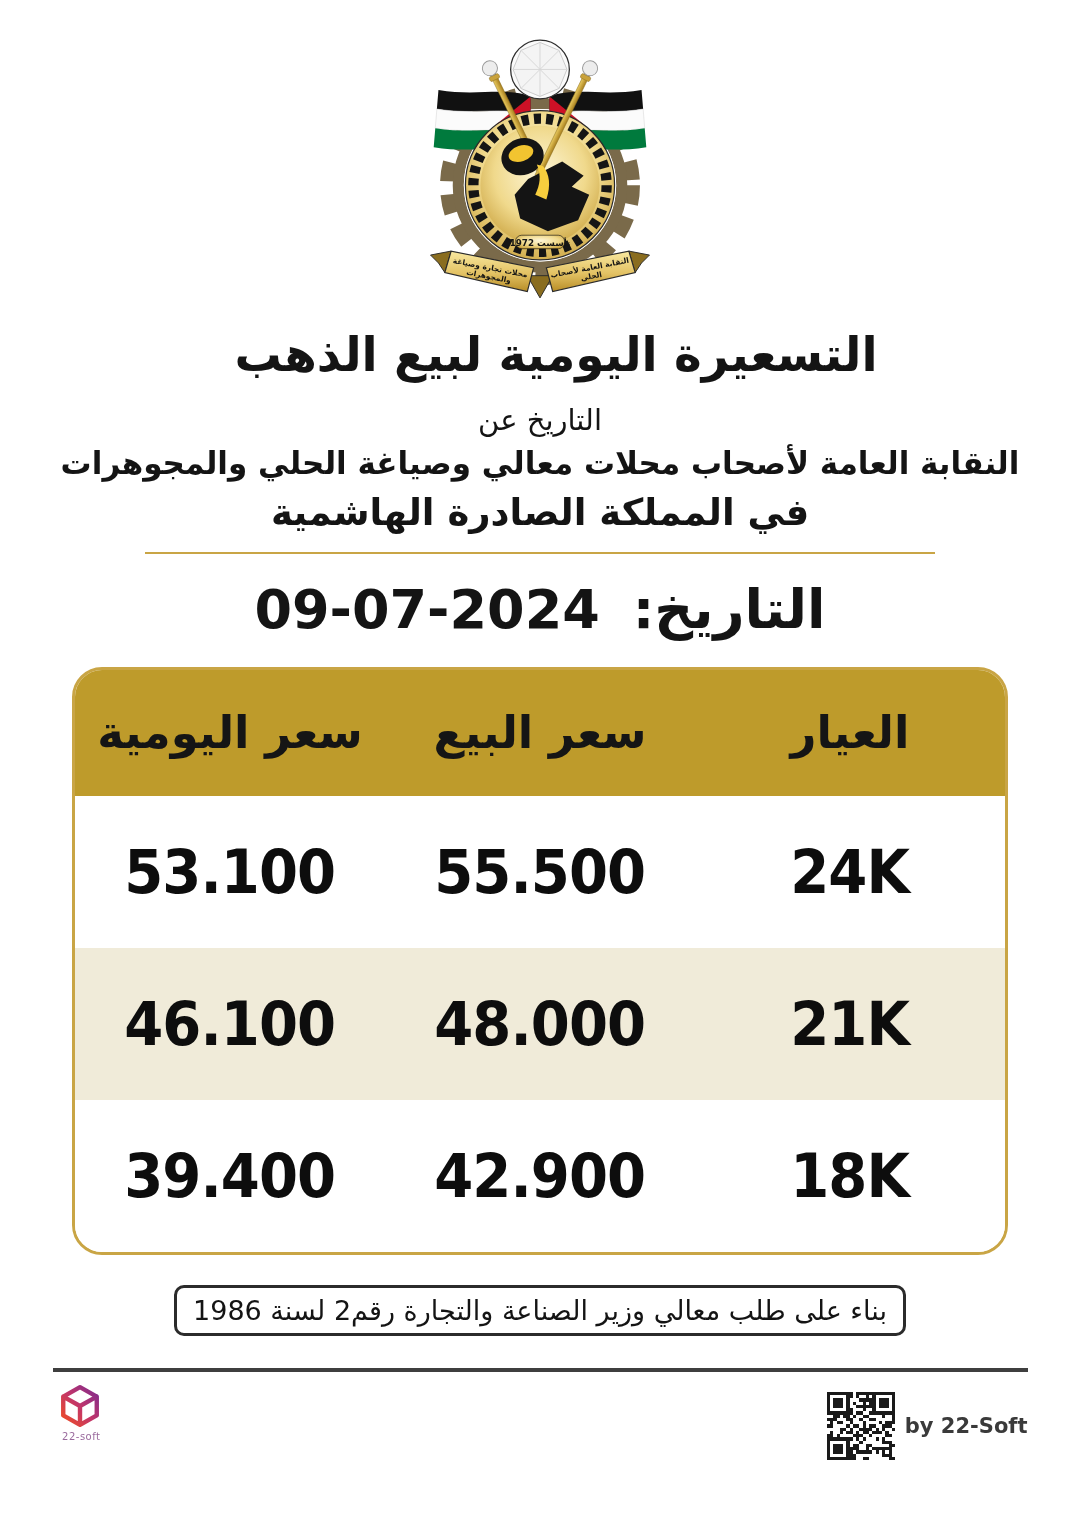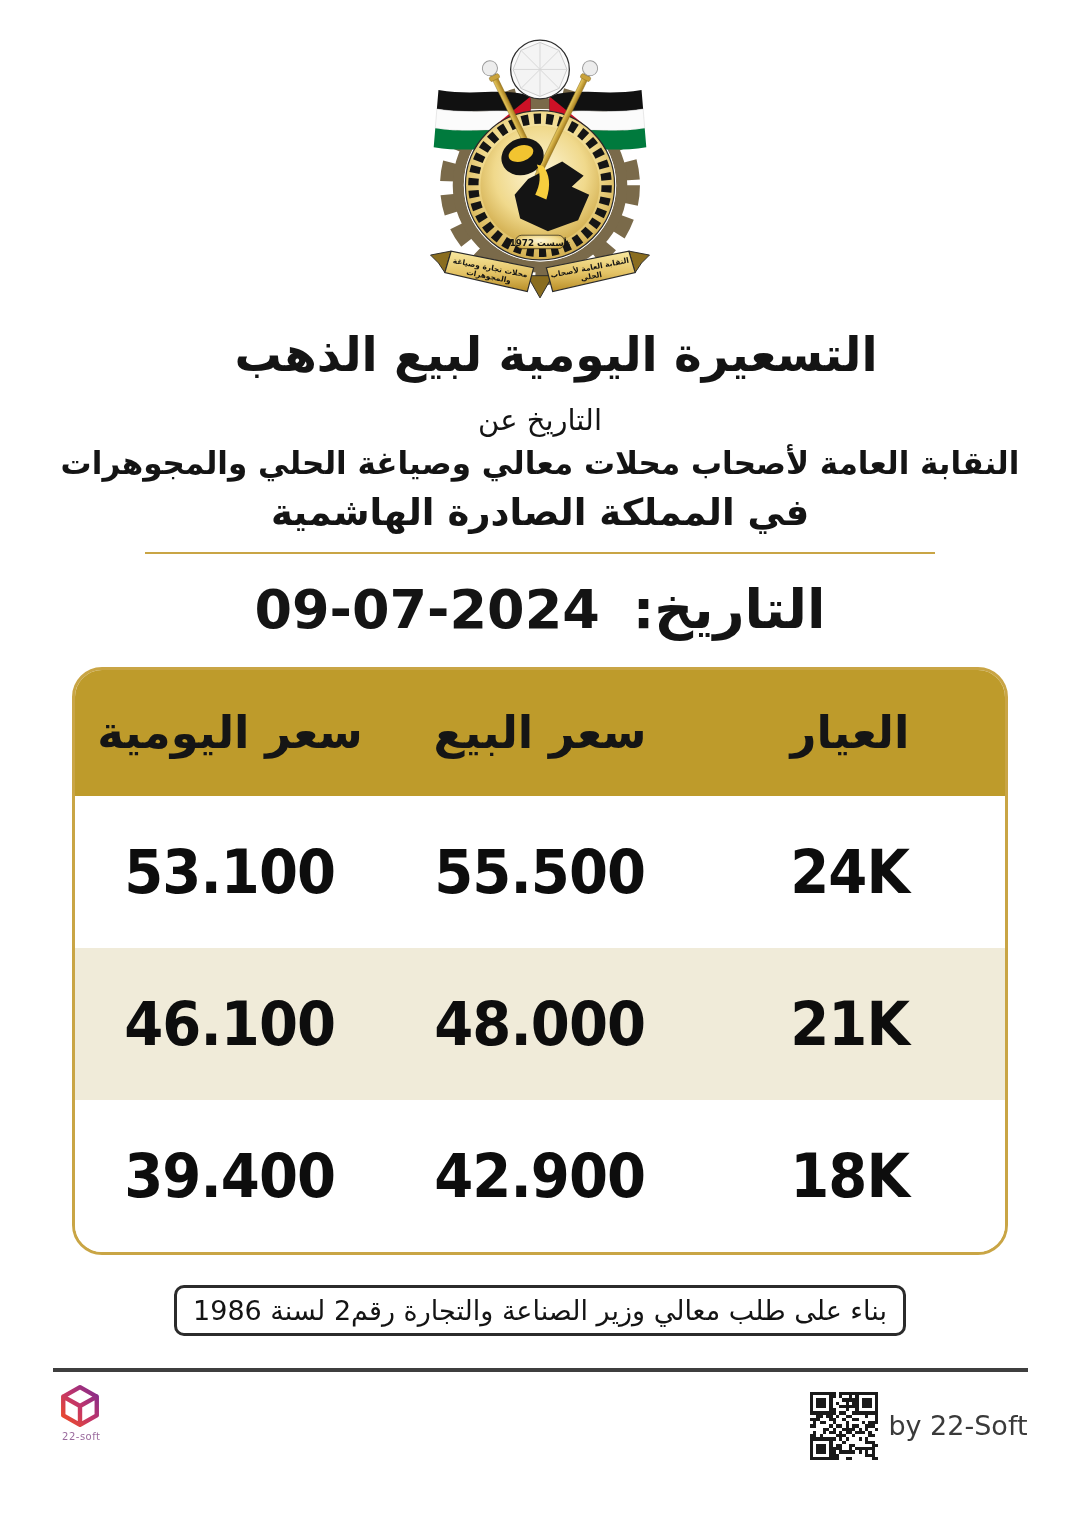--- a/index.html
+++ b/index.html
@@ -141,21 +141,21 @@
     font-size: 10px;
     color: #9a6a9d;
     letter-spacing: 0.5px;
   }
   .credit-block {
     display: flex;
     align-items: center;
     gap: 10px;
     margin-top: 8px;
   }
-  .credit-text { font-size: 27px; color: #3a3a3a; font-weight: 400; }
+  .credit-text { font-size: 21px; color: #3a3a3a; font-weight: 700; }
 </style>
 </head>
 <body>
 
 <div class="page">
 
   <div class="emblem-wrap">
     <svg width="238" height="294" viewBox="0 0 300 370">
       <defs>
         <radialGradient id="gDisc" cx="50%" cy="40%" r="70%">

